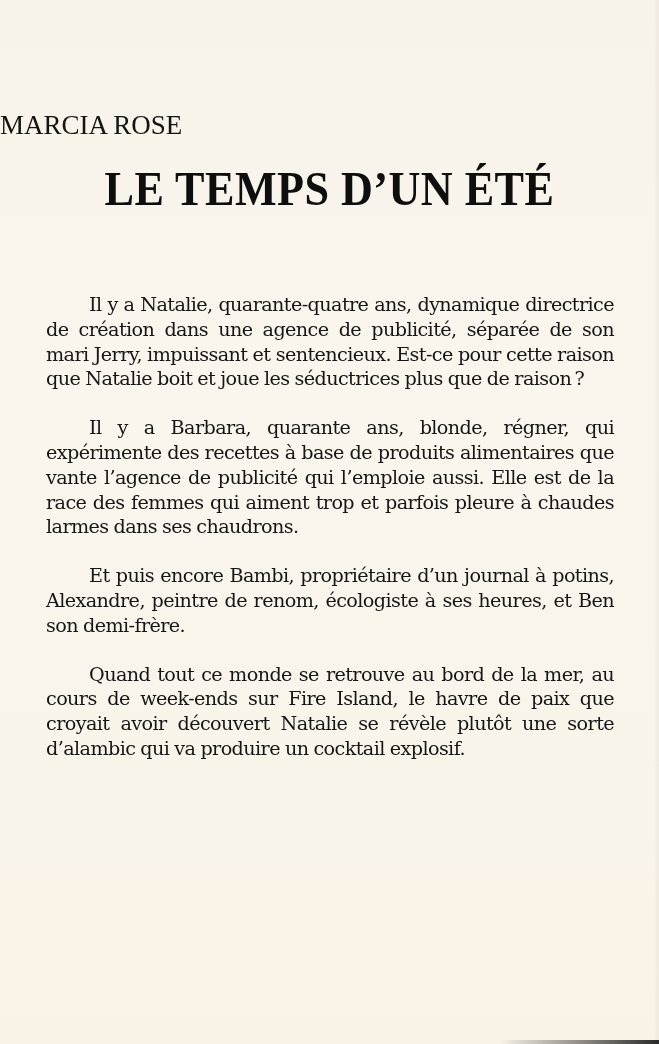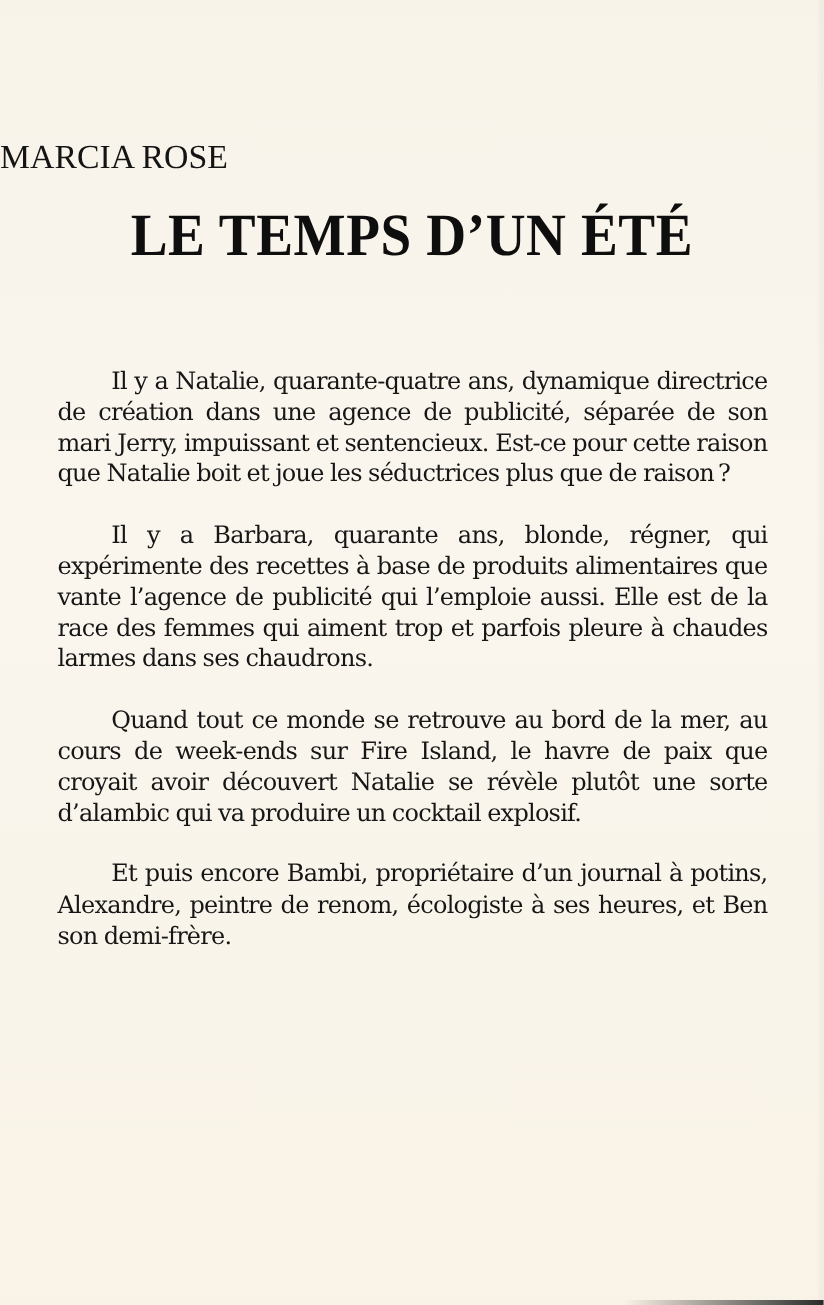--- a/index.html
+++ b/index.html
@@ -76,19 +76,19 @@
 </head>
 <body>
 
 <div class="page">
   <div class="author">MARCIA ROSE</div>
   <div class="title">LE TEMPS D’UN ÉTÉ</div>
 
   <div class="blurb">
     <p class="para">Il y a Natalie, quarante-quatre ans, dynamique directrice de création dans une agence de publicité, séparée de son mari Jerry, impuissant et sentencieux. Est-ce pour cette raison que Natalie boit et joue les séductrices plus que de raison ?</p>
     <p class="para">Il y a Barbara, quarante ans, blonde, régner, qui expérimente des recettes à base de produits alimentaires que vante l’agence de publicité qui l’emploie aussi. Elle est de la race des femmes qui aiment trop et parfois pleure à chaudes larmes dans ses chaudrons.</p>
+    <p class="para">Et puis encore Bambi, propriétaire d’un journal à potins, Alexandre, peintre de renom, écologiste à ses heures, et Ben son demi-frère.</p>
     <p class="para">Quand tout ce monde se retrouve au bord de la mer, au cours de week-ends sur Fire Island, le havre de paix que croyait avoir découvert Natalie se révèle plutôt une sorte d’alambic qui va produire un cocktail explosif.</p>
-    <p class="para">Et puis encore Bambi, propriétaire d’un journal à potins, Alexandre, peintre de renom, écologiste à ses heures, et Ben son demi-frère.</p>
   </div>
 
   <div class="shadow-right"></div>
   <div class="bottom-edge"></div>
 </div>
 
 </body></html>

